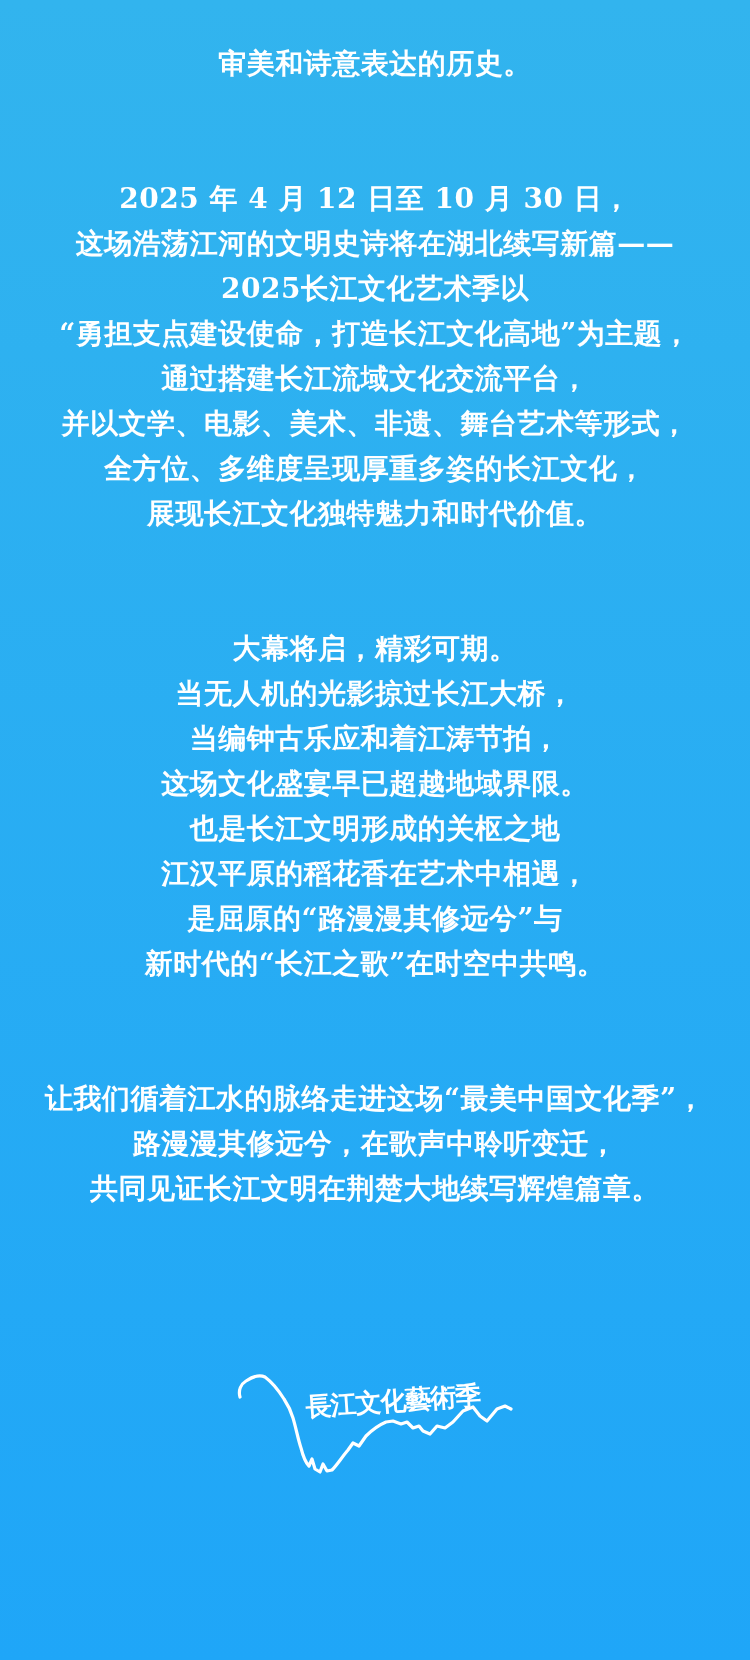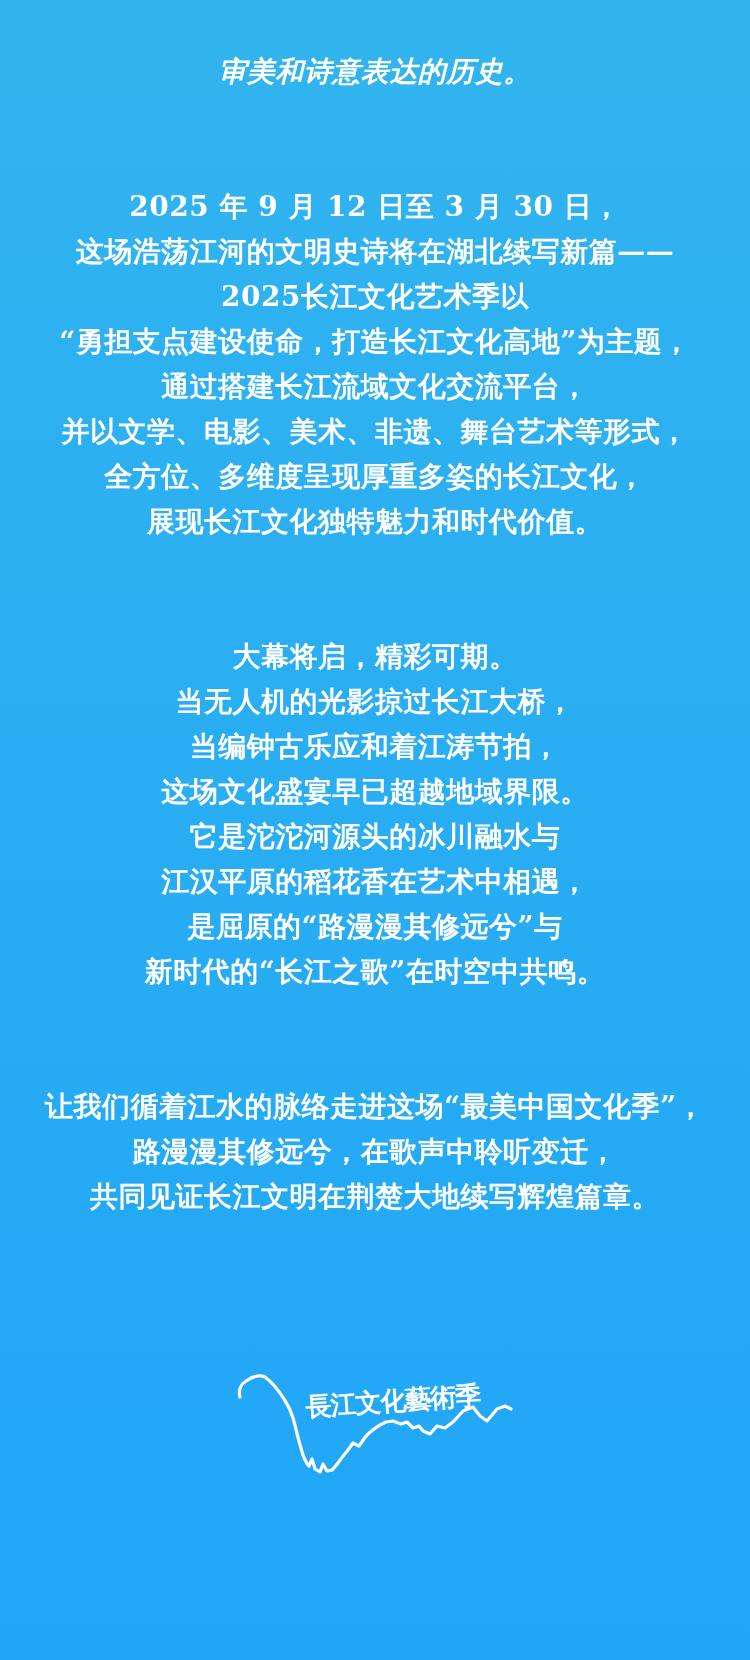--- a/index.html
+++ b/index.html
@@ -27,22 +27,21 @@
     font-weight: 600;
     letter-spacing: 0.5px;
     white-space: pre-line;
     -webkit-font-smoothing: antialiased;
   }
   .para {
     margin: 45px 0 0 0;
     padding: 0;
   }
   .para:first-child {
-    margin-top: 8px;
-    font-style: italic;
+    margin-top: 0;
   }
   .logo {
     position: absolute;
     top: 1370px;
     left: 50%;
     transform: translateX(-50%);
     width: 280px;
     height: 108px;
     margin: 0;
   }
@@ -66,33 +65,33 @@
     letter-spacing: -1px;
   }
 </style>
 </head>
 <body style="background: linear-gradient(rgb(50, 180, 238) 0%, rgb(31, 166, 248) 100%); color: rgb(255, 255, 255);">
 
 <main>
 
   <section class="article-text">
     <p class="para">审美和诗意表达的历史。</p>
-    <p class="para">2025 年 9 月 12 日至 3 月 30 日，
+    <p class="para">2025 年 4 月 12 日至 10 月 30 日，
 这场浩荡江河的文明史诗将在湖北续写新篇——
 2025长江文化艺术季以
 “勇担支点建设使命，打造长江文化高地”为主题，
 通过搭建长江流域文化交流平台，
 并以文学、电影、美术、非遗、舞台艺术等形式，
 全方位、多维度呈现厚重多姿的长江文化，
 展现长江文化独特魅力和时代价值。</p>
     <p class="para">大幕将启，精彩可期。
 当无人机的光影掠过长江大桥，
 当编钟古乐应和着江涛节拍，
 这场文化盛宴早已超越地域界限。
-它是沱沱河源头的冰川融水与
+也是长江文明形成的关枢之地
 江汉平原的稻花香在艺术中相遇，
 是屈原的“路漫漫其修远兮”与
 新时代的“长江之歌”在时空中共鸣。</p>
     <p class="para">让我们循着江水的脉络走进这场“最美中国文化季”，
 路漫漫其修远兮，在歌声中聆听变迁，
 共同见证长江文明在荆楚大地续写辉煌篇章。</p>
   </section>
 
   <figure class="logo">
     <svg viewBox="0 0 280 108" xmlns="http://www.w3.org/2000/svg">

